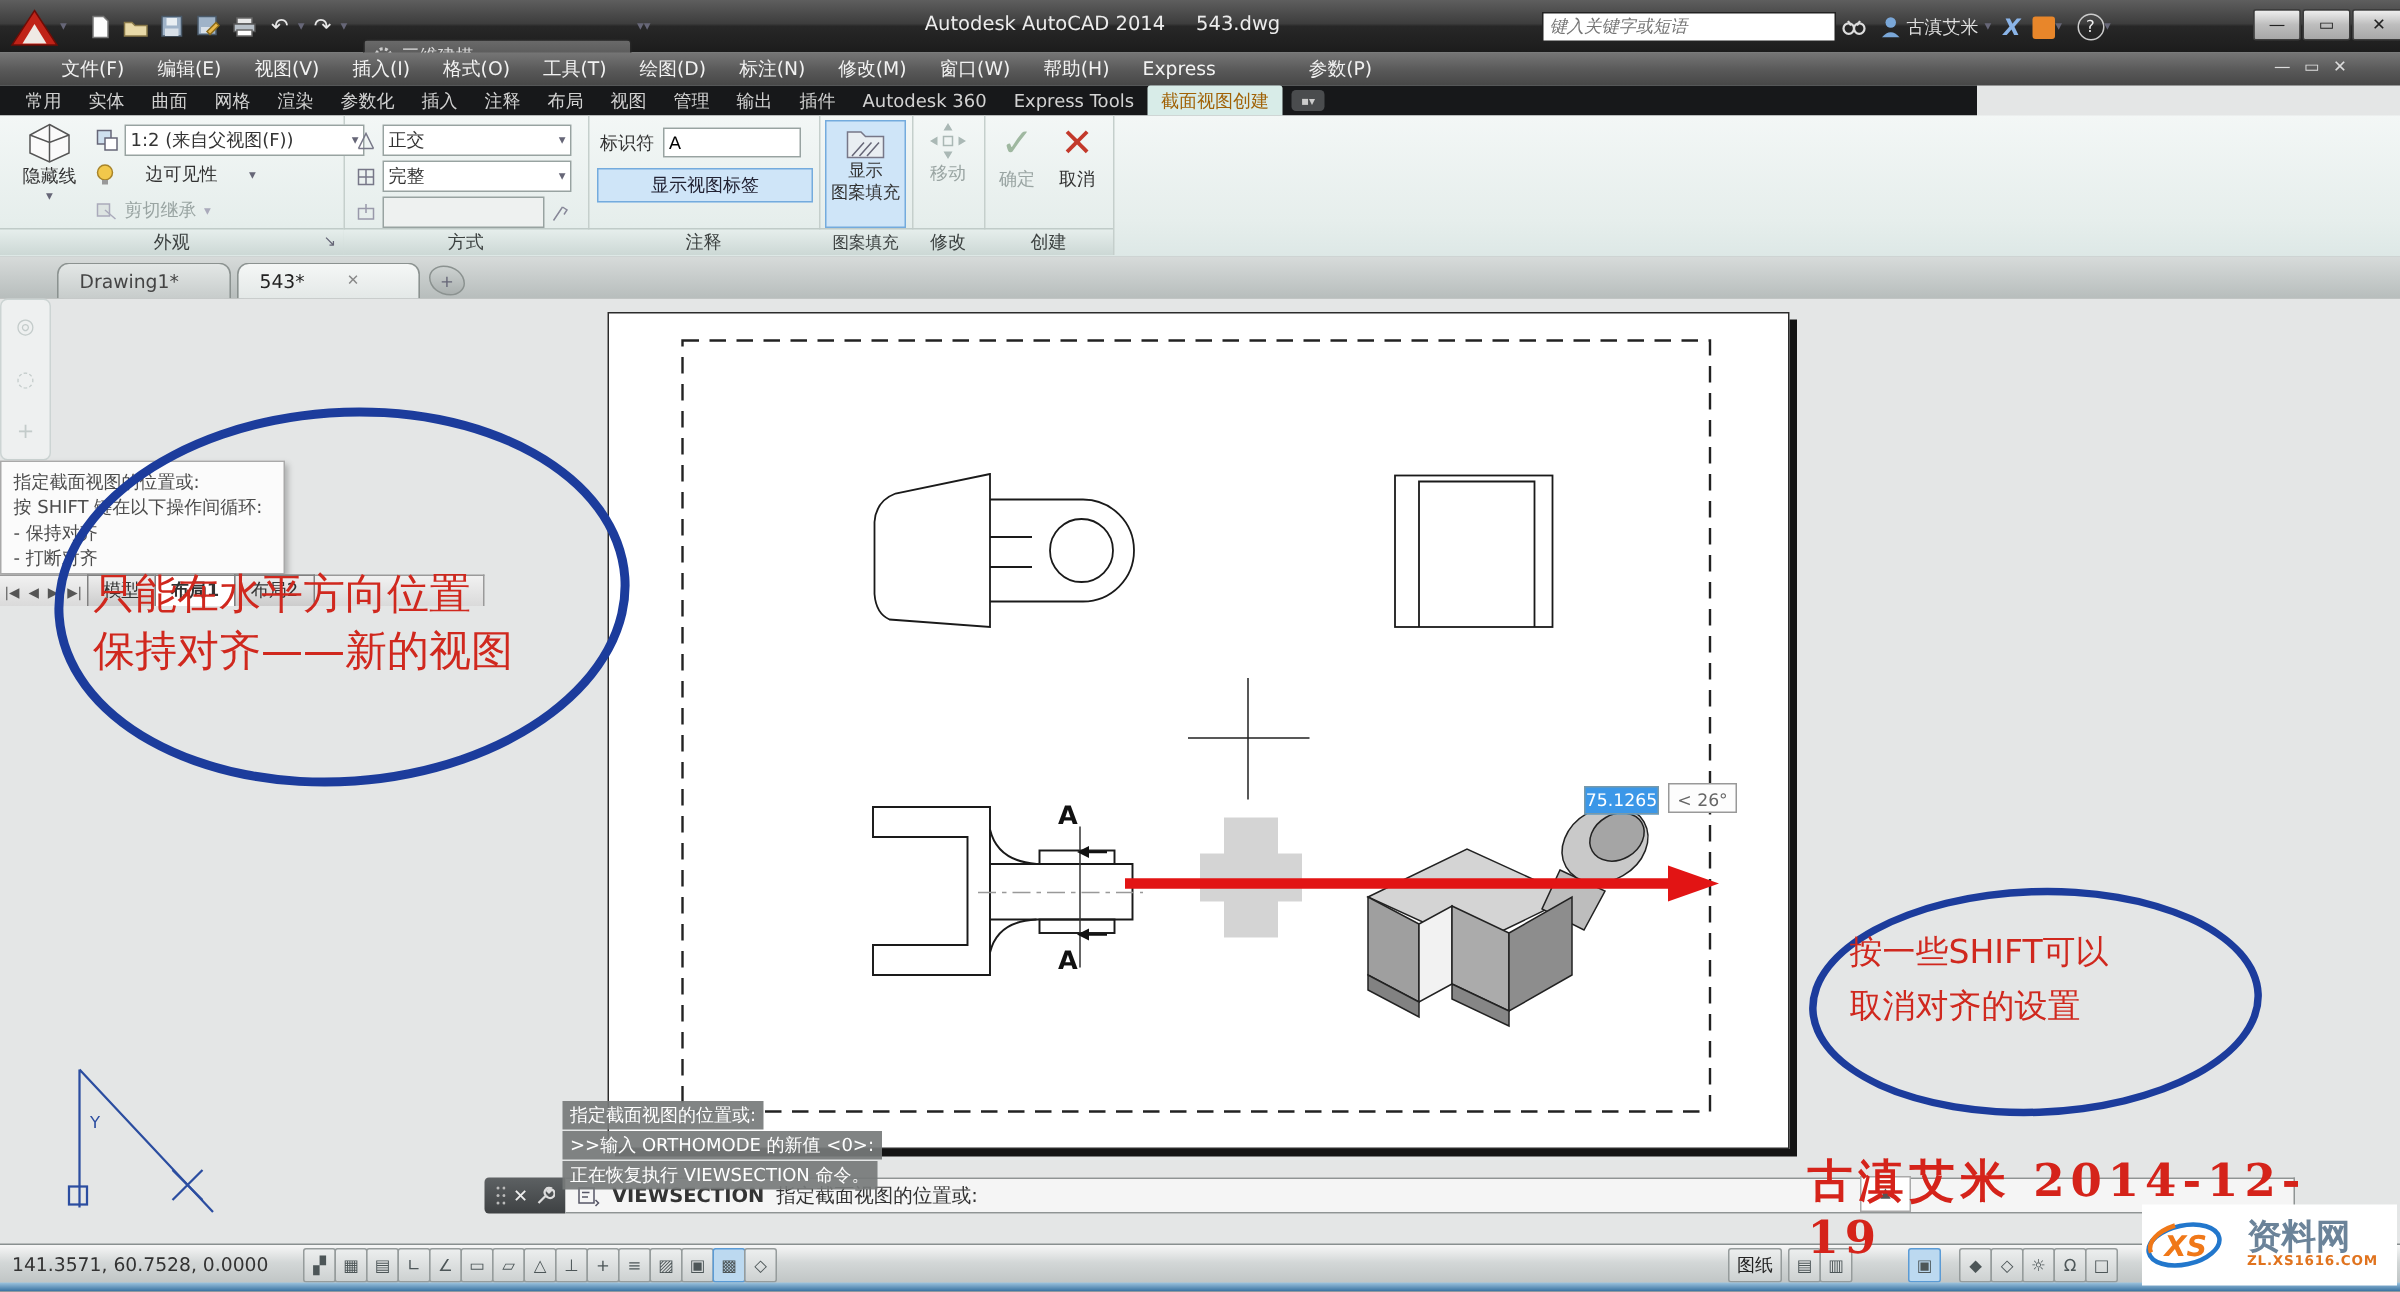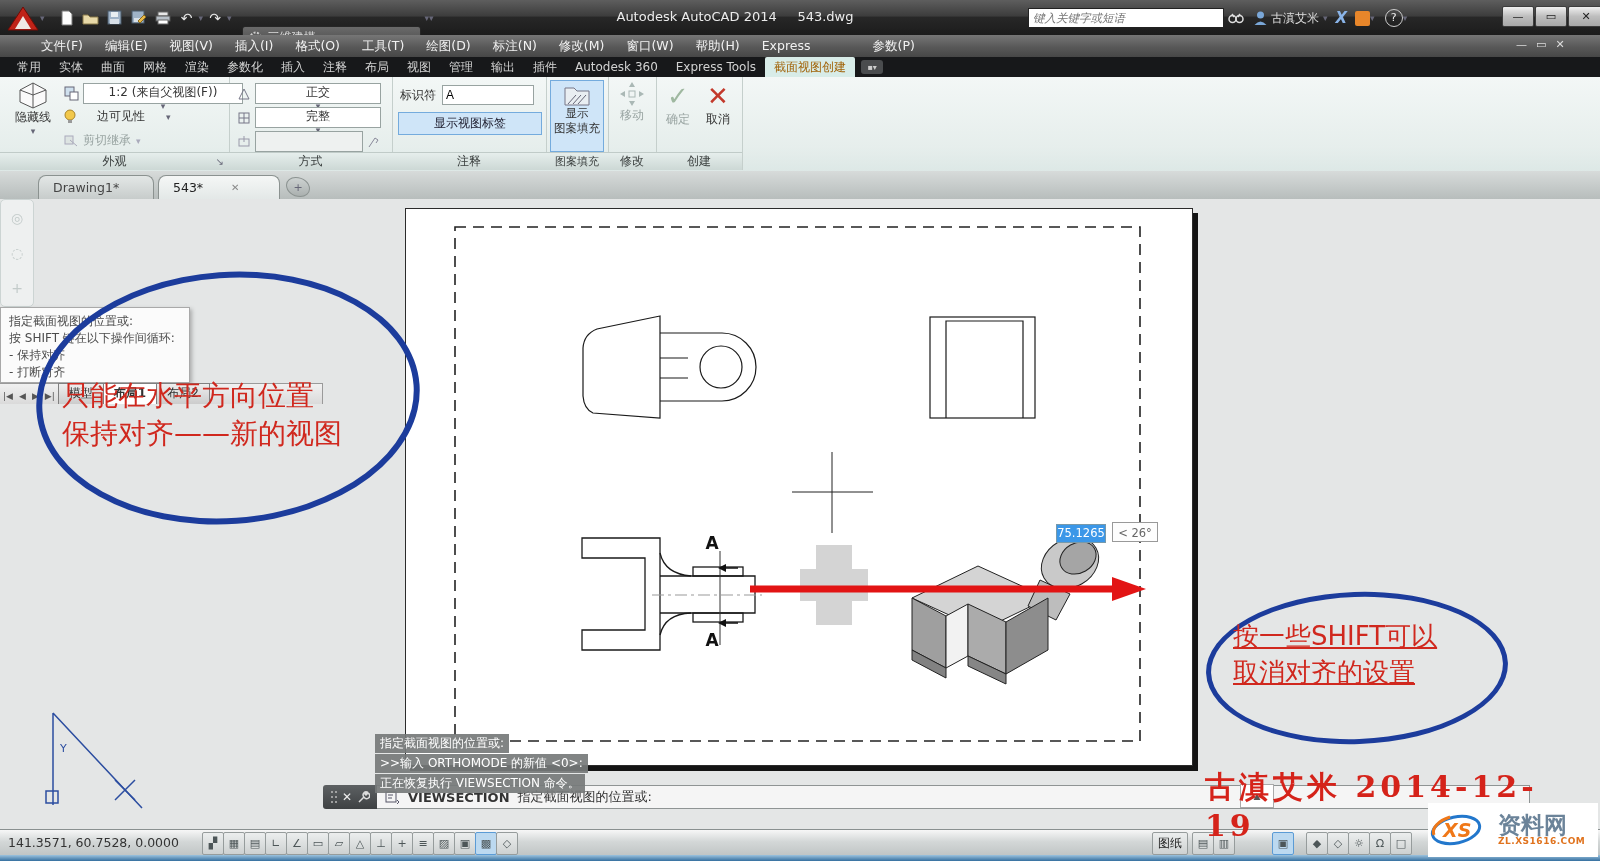--- a/index.html
+++ b/index.html
@@ -16,32 +16,32 @@
   #title-text{color:#ececec;font-size:13px;text-align:center;}
   #search-box{width:186px;height:18px;background:#fff;border:1px solid #222;font-size:11.5px;color:#888;font-style:italic;padding:0 4px;}
   .win-btn{width:30px;height:19px;background:linear-gradient(#efefef,#bdbdbd 50%,#a8a8a8);border:1px solid #3c3c3c;border-radius:2px;color:#222;font-size:11px;display:flex;align-items:center;justify-content:center;}
 
   
   #menubar{left:0;top:35px;width:1600px;height:22px;
     background:linear-gradient(180deg,#767676,#585858 55%,#474747);color:#f2f2f2;font-size:12.5px;}
   .menu-item{padding:0 11px;line-height:22px;}
 
   
-  #ribbontabs{left:0;top:57px;width:1600px;height:20px;background:#17181a;color:#d2d2d2;font-size:12px;}
+  #ribbontabs{left:0;top:57px;width:1318px;height:20px;background:#17181a;color:#d2d2d2;font-size:12px;}
   .rtab{padding:2px 9px;line-height:16px;white-space:nowrap;}
   .rtab.active{background:#d8ece8;color:#a16207;border-radius:2px 2px 0 0;}
 
   
   #ribbonbody{left:0;top:77px;width:1600px;height:94px;
     background:linear-gradient(#f3f7f6,#e6eeec 75%,#dde8e6);border-bottom:1px solid #a9b4b1;}
   .panel{position:absolute;top:0;height:93px;border-right:1px solid #c5cfcc;}
   .panel-label{position:absolute;left:0;right:0;bottom:0;height:17px;
     background:linear-gradient(#e6eeec,#ccd8d5);border-top:1px solid #c0cbc8;
     font-size:12px;color:#3c4140;text-align:center;line-height:17px;}
-  .combo{background:#fff;border:1px solid #98a3a1;height:19px;font-size:12px;color:#333;display:flex;align-items:center;padding:0 3px;justify-content:space-between;flex-direction:column;}
+  .combo{background:#fff;border:1px solid #98a3a1;height:19px;font-size:12px;color:#333;display:flex;align-items:center;padding:0 3px;justify-content:space-between;}
   .caret{color:#667;font-size:9px;}
   .bigbtn{position:absolute;display:flex;flex-direction:column;align-items:center;justify-content:flex-start;font-size:12px;color:#333;text-align:center;}
   .hl-blue{background:#cfe5f8;border:1px solid #74abdd;}
   .disabled{color:#9aa5a3;}
 
   
   #filetabs{left:0;top:171px;width:1600px;height:28px;
     background:linear-gradient(#d7dbda,#b7bdbc);border-bottom:1px solid #6e7473;}
   .ftab{position:absolute;bottom:0;height:23px;border:1px solid #8b9290;border-bottom:none;
     border-radius:8px 8px 0 0;font-size:12.5px;display:flex;align-items:center;padding:0 14px;color:#444;}
@@ -399,21 +399,21 @@
     <div id="dyn-dist" class="abs">75.1265</div>
     <div id="dyn-ang" class="abs">&lt; 26°</div>
 
     <div class="pen-ellipse" style="left:36px;top:73px;width:372px;height:240px;transform:rotate(-4deg);"></div>
     <div class="red-note" style="left:62px;top:178px;font-size:28px;line-height:38px;">
       <div>只能在水平方向位置</div>
       <div>保持对齐——新的视图</div>
     </div>
 
     <div class="pen-ellipse" style="left:1206px;top:393px;width:292px;height:142px;transform:rotate(-2deg);border-width:5px;"></div>
-    <div class="red-note" style="left:1233px;top:419px;font-size:26px;line-height:36px;text-decoration:underline;">
+    <div class="red-note" style="left:1233px;top:419px;font-size:22px;line-height:36px;">
       <div>按一些SHIFT可以</div>
       <div>取消对齐的设置</div>
     </div>
 
     <div id="history" class="abs">
       <div>指定截面视图的位置或:</div>
       <div>&gt;&gt;输入 ORTHOMODE 的新值 &lt;0&gt;:</div>
       <div>正在恢复执行 VIEWSECTION 命令。</div>
     </div>
 

